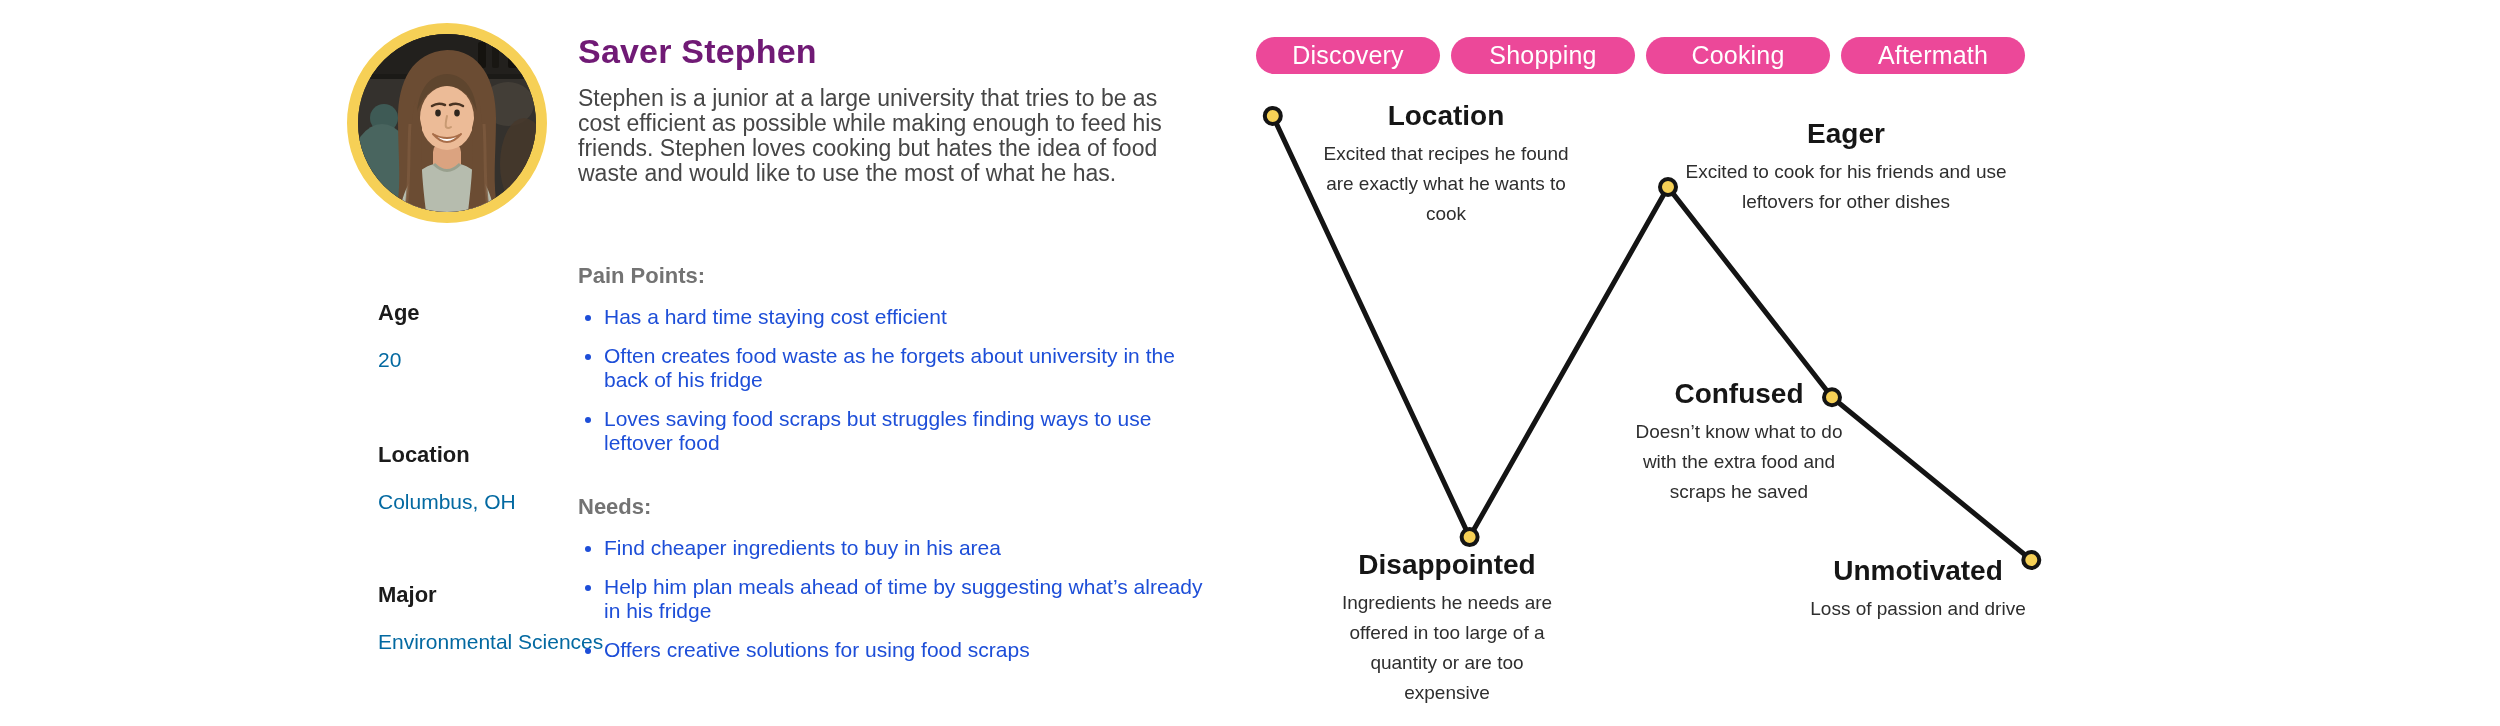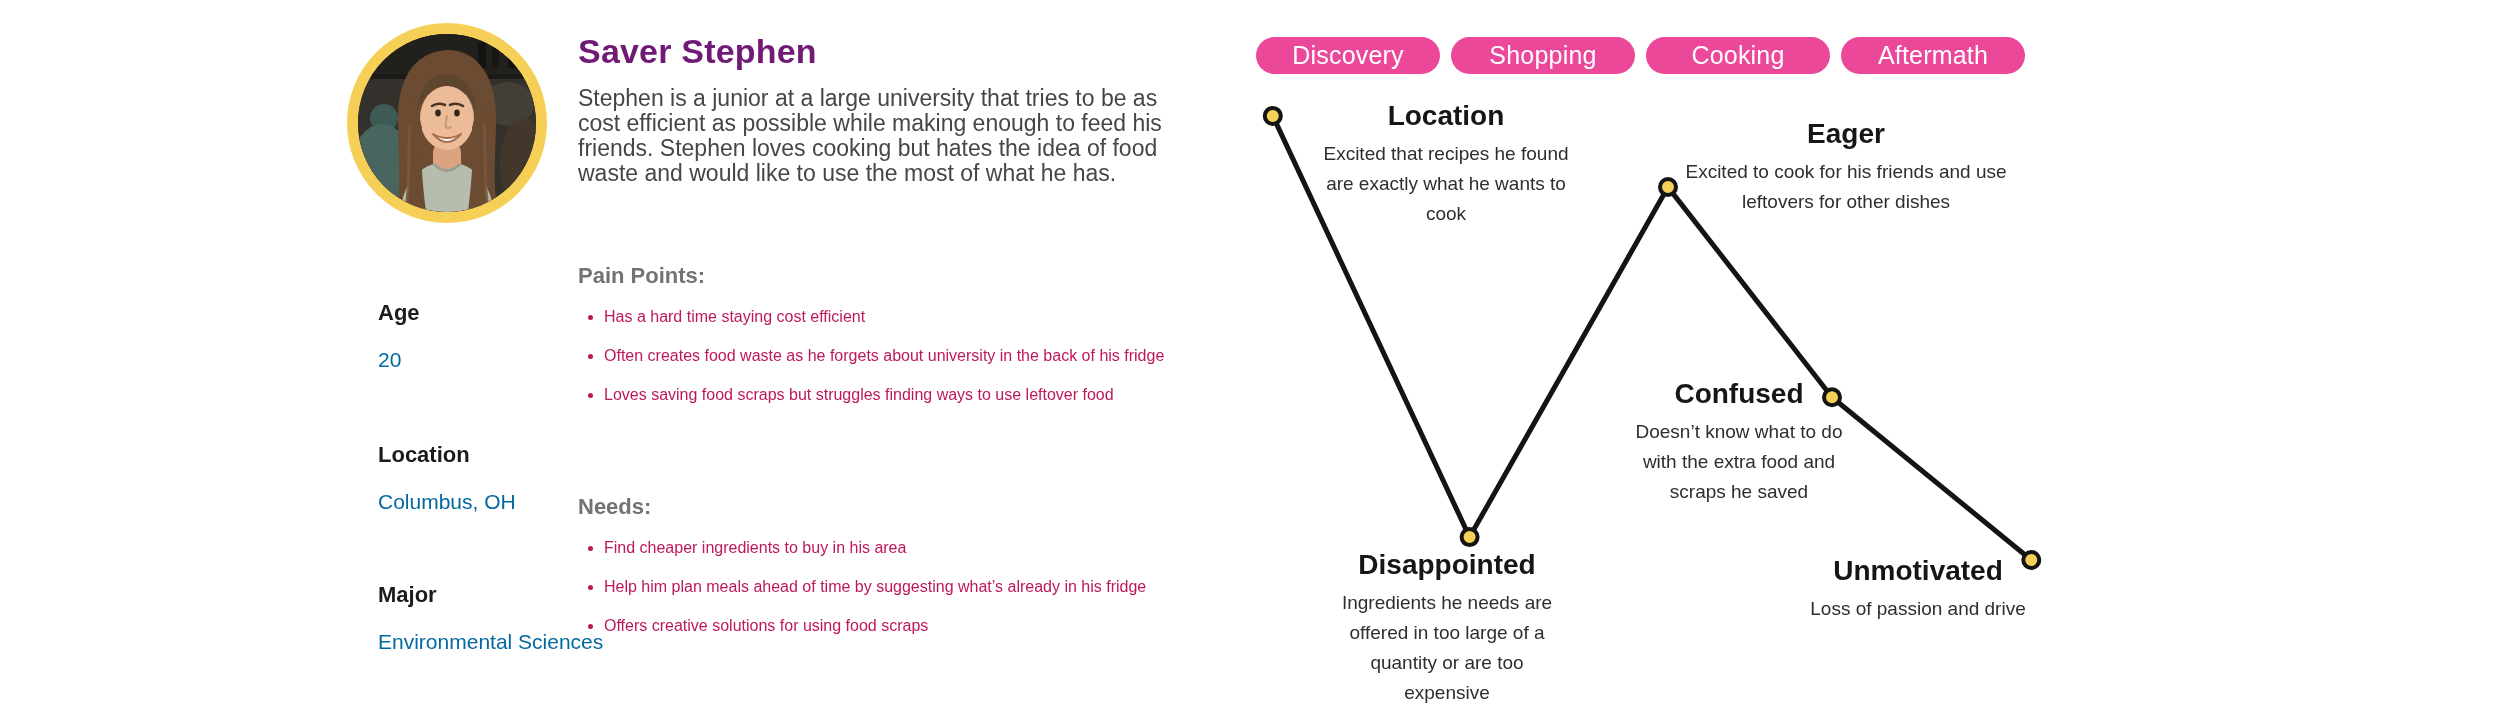--- a/index.html
+++ b/index.html
@@ -36,21 +36,21 @@
   
   .bio { position: absolute; left: 578px; top: 30px; width: 612px; }
   .bio h1 { margin: 0 0 14px 0; font-size: 34px; line-height: 42px; font-weight: 700; color: #701a75; letter-spacing: 0.2px; }
   .bio p { margin: 0; font-size: 23px; line-height: 25px; color: #464646; }
 
   .list-section { position: absolute; left: 578px; width: 640px; }
   .section-pain { top: 263px; }
   .section-needs { top: 494px; }
   .list-section h3 { margin: 0 0 16px 0; font-size: 22px; font-weight: 700; color: #737373; }
   .list-section ul { margin: 0; padding-left: 26px; }
-  .list-section li { font-size: 16px; line-height: 24px; margin-bottom: 15px; color: #be185d; }
+  .list-section li { font-size: 21px; line-height: 24px; margin-bottom: 15px; color: #1d4ed8; }
 
   
   .stage-pills { position: absolute; left: 1256px; top: 37px; display: flex; gap: 11px; }
   .pill {
     width: 184px; height: 37px;
     background: #ec4899; color: #ffffff;
     border: none; border-radius: 19px;
     display: flex; align-items: center; justify-content: center;
     font-family: inherit; font-size: 25px; letter-spacing: 0.2px;
     cursor: pointer;

